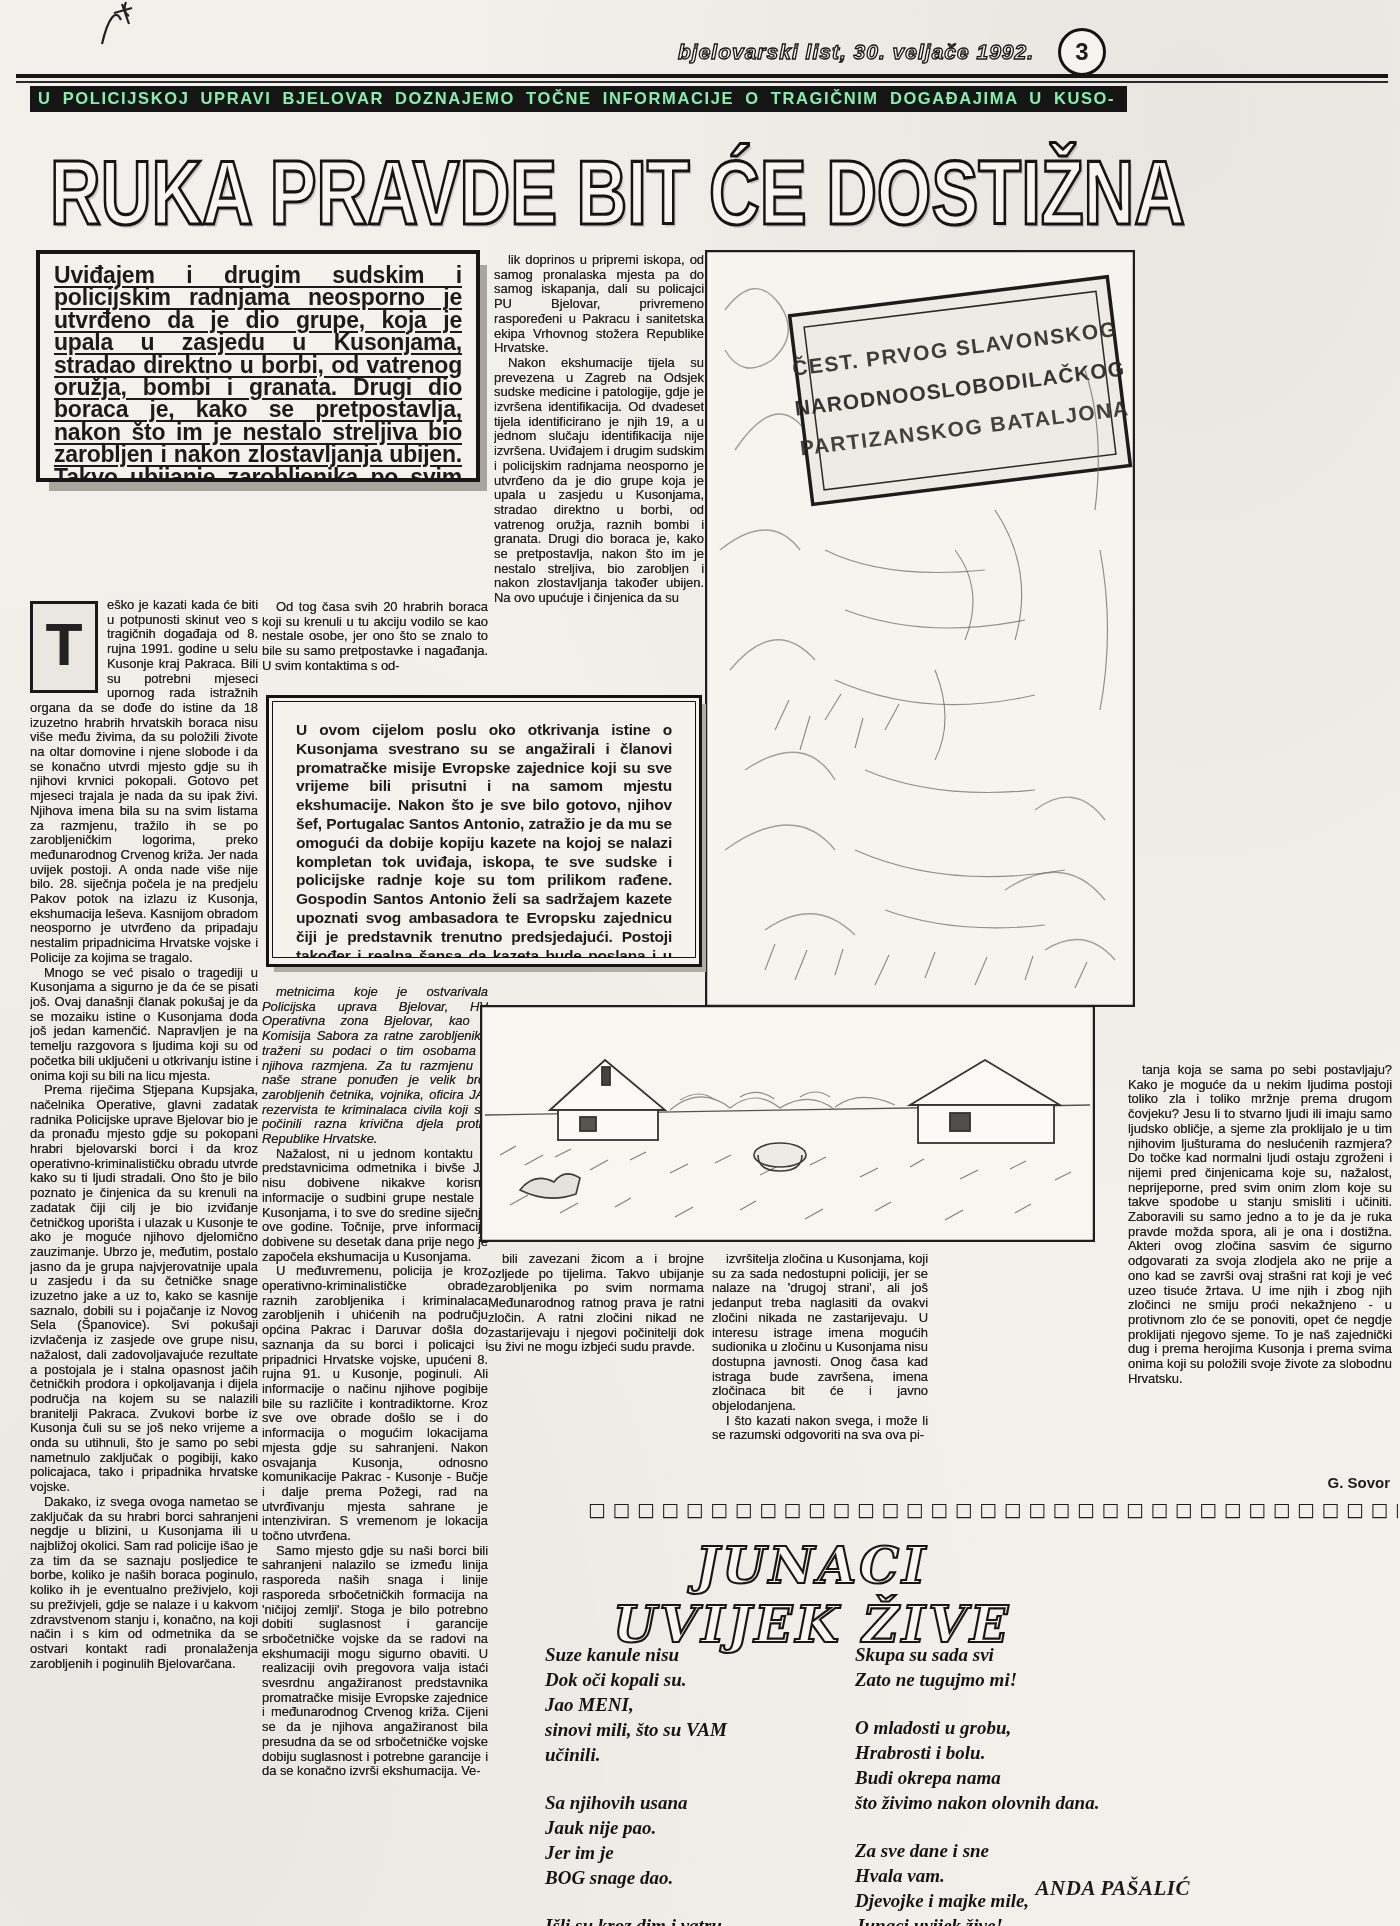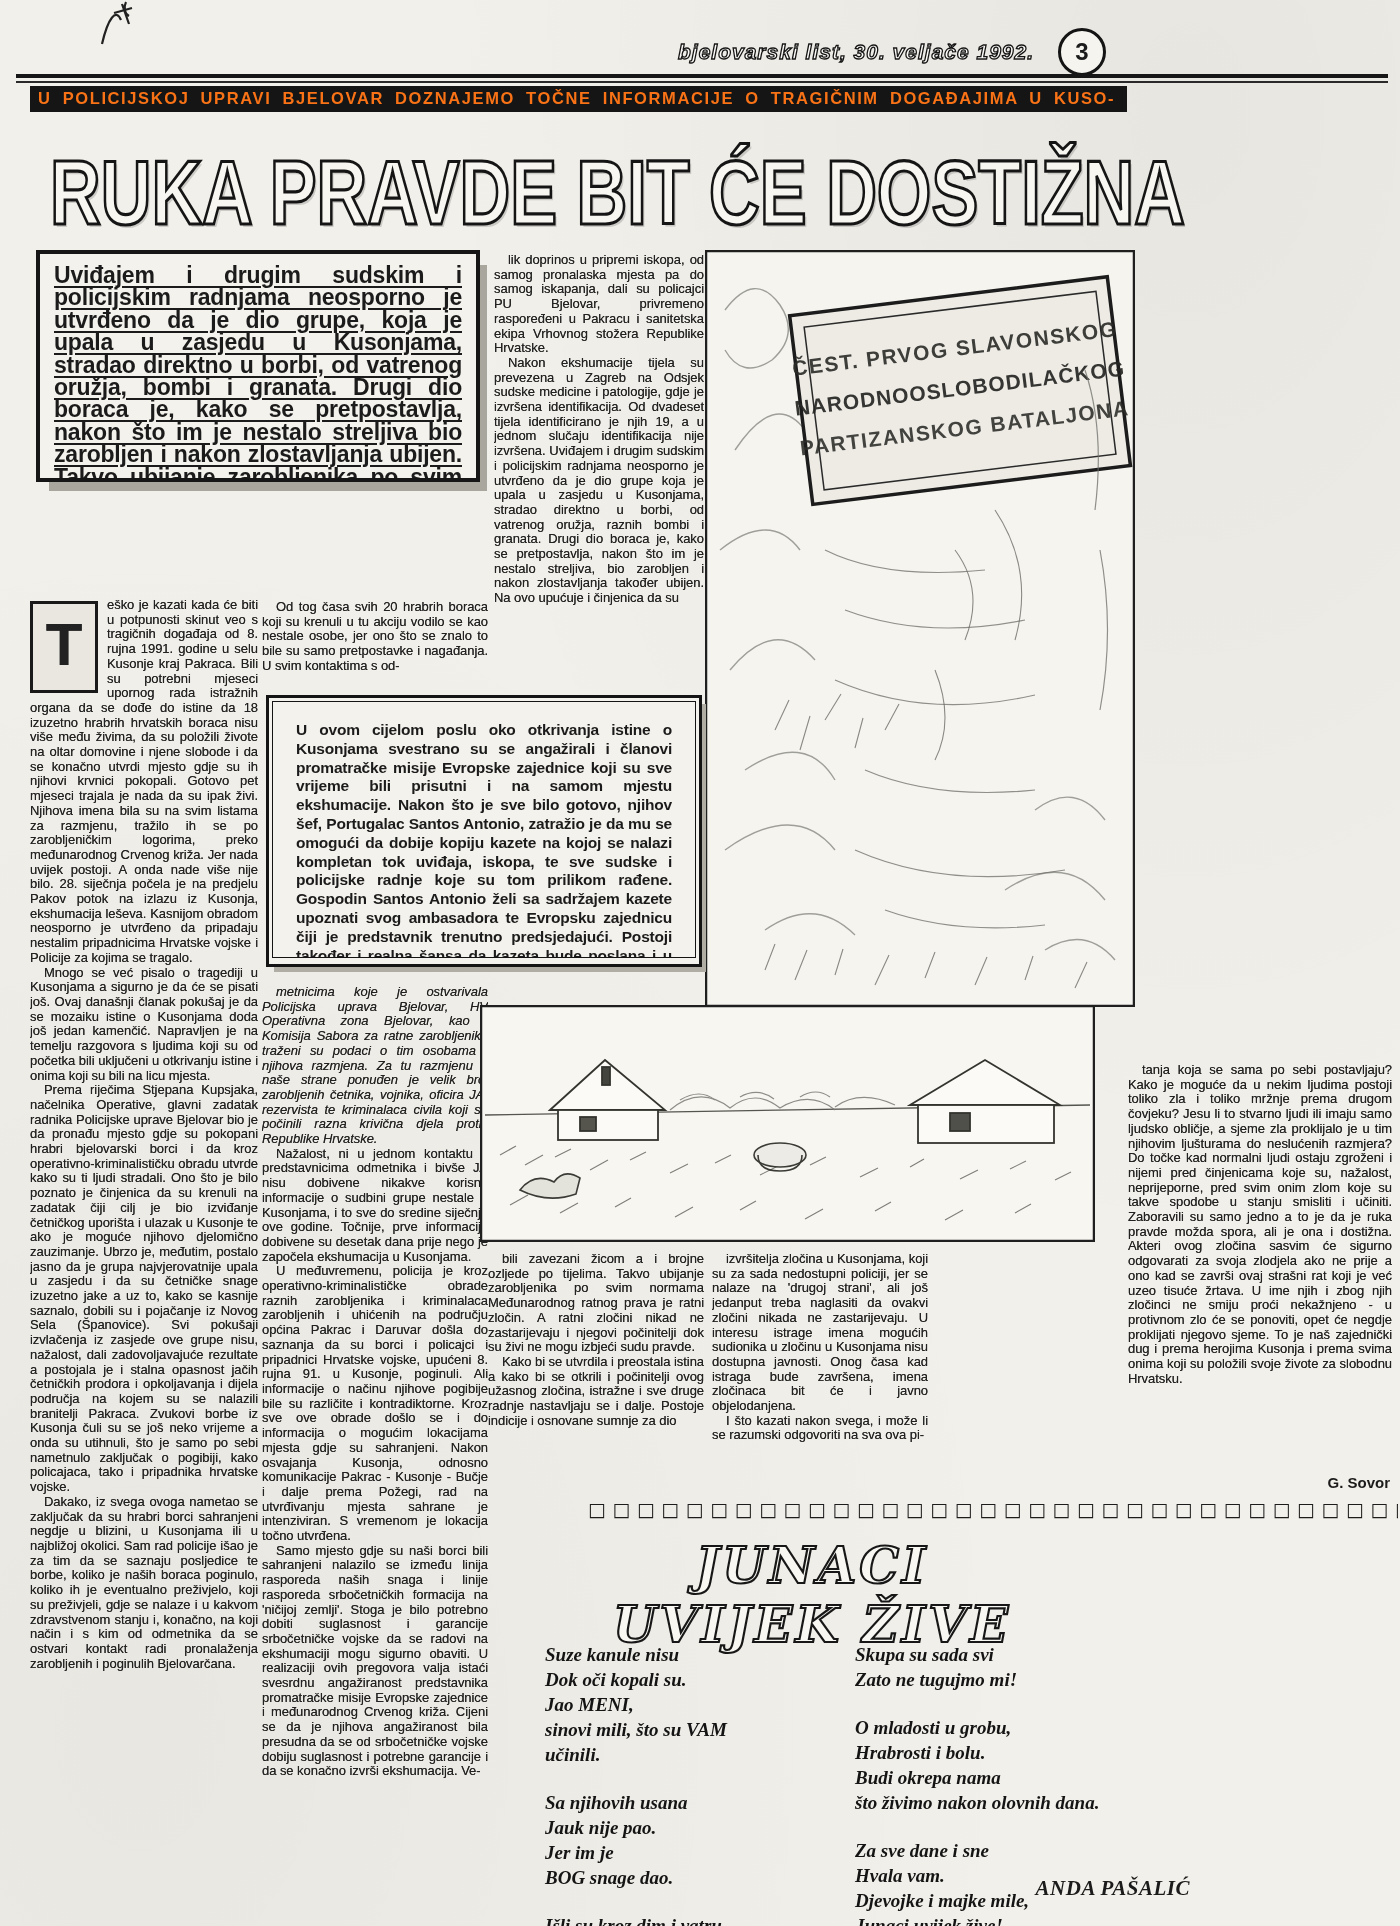--- a/index.html
+++ b/index.html
@@ -17,21 +17,21 @@
     letter-spacing:5px; -webkit-text-stroke:2.4px #141414; color:#fbfaf6; text-shadow:3px 3px 0 rgba(80,80,80,.3); }
   .issue { position:absolute; left:678px; top:40px; font-size:21px; font-weight:900; font-style:italic;
     letter-spacing:1px; color:#fcfbf8; -webkit-text-stroke:1.3px #141414; }
   .pagenum { position:absolute; left:1058px; top:28px; width:42px; height:42px; border:3.5px solid #141414;
     border-radius:50%; text-align:center; line-height:42px; font-size:24px; font-weight:900; background:#f5f4ef; }
   .rule-a { position:absolute; left:16px; top:74px; width:1372px; height:4px; background:#161616; }
   .rule-b { position:absolute; left:16px; top:81px; width:1372px; height:1.5px; background:#2a2a2a; }
 
   
   .kicker { position:absolute; left:30px; top:86px; }
-  .kline { display:table; background:#151515; color:#f97316; font-weight:900; font-size:16.5px;
+  .kline { display:table; background:#151515; color:#86efac; font-weight:900; font-size:16.5px;
     letter-spacing:1.6px; word-spacing:5px; padding:3px 12px 4px 8px; margin-bottom:3px;
     text-shadow:0 0 1px #fff0; }
 
   
   .headline { position:absolute; left:50px; top:146px; white-space:nowrap; font-weight:900;
     font-size:90px; line-height:95px; -webkit-text-stroke:3.2px #151515; color:#f7f6f1;
     text-shadow:3px 3px 0 rgba(90,90,90,.25); transform:scaleX(.78); transform-origin:left top; letter-spacing:0; }
 
   
   .leadbox { position:absolute; left:36px; top:250px; width:444px; height:232px;
@@ -194,21 +194,20 @@
         <ellipse cx="300" cy="150" rx="26" ry="12"></ellipse>
         <path d="M278,150 q0,16 22,16 q22,0 22,-16" fill="none"></path>
         <path d="M40,185 q14,-18 34,-8 q10,-14 26,-4 l-4,16 q-28,10 -56,-4 z" fill="#e3e2db"></path>
       </g>
     </svg>
   </div>
 
   <div class="bodycol" style="left:488px; top:1252px; width:216px; height:250px;">
     <div>
         <p>bili zavezani žicom a i brojne ozljede po tijelima. Takvo ubijanje zarobljenika po svim normama Međunarodnog ratnog prava je ratni zločin. A ratni zločini nikad ne zastarijevaju i njegovi počinitelji dok su živi ne mogu izbjeći sudu pravde.</p>
-        <p>Kako bi se utvrdila i preostala istina a kako bi se otkrili i počinitelji ovog užasnog zločina, istražne i sve druge radnje nastavljaju se i dalje. Postoje indicije i osnovane sumnje za dio</p>
       </div>
   </div>
 
   <div class="bodycol" style="left:712px; top:1252px; width:216px; height:250px;">
     <div>
         <p>izvršitelja zločina u Kusonjama, koji su za sada nedostupni policiji, jer se nalaze na 'drugoj strani', ali još jedanput treba naglasiti da ovakvi zločini nikada ne zastarijevaju. U interesu istrage imena mogućih sudionika u zločinu u Kusonjama nisu dostupna javnosti. Onog časa kad istraga bude završena, imena zločinaca bit će i javno objelodanjena.</p>
         <p>I što kazati nakon svega, i može li se razumski odgovoriti na sva ova pi-</p>
       </div>
   </div>
 

